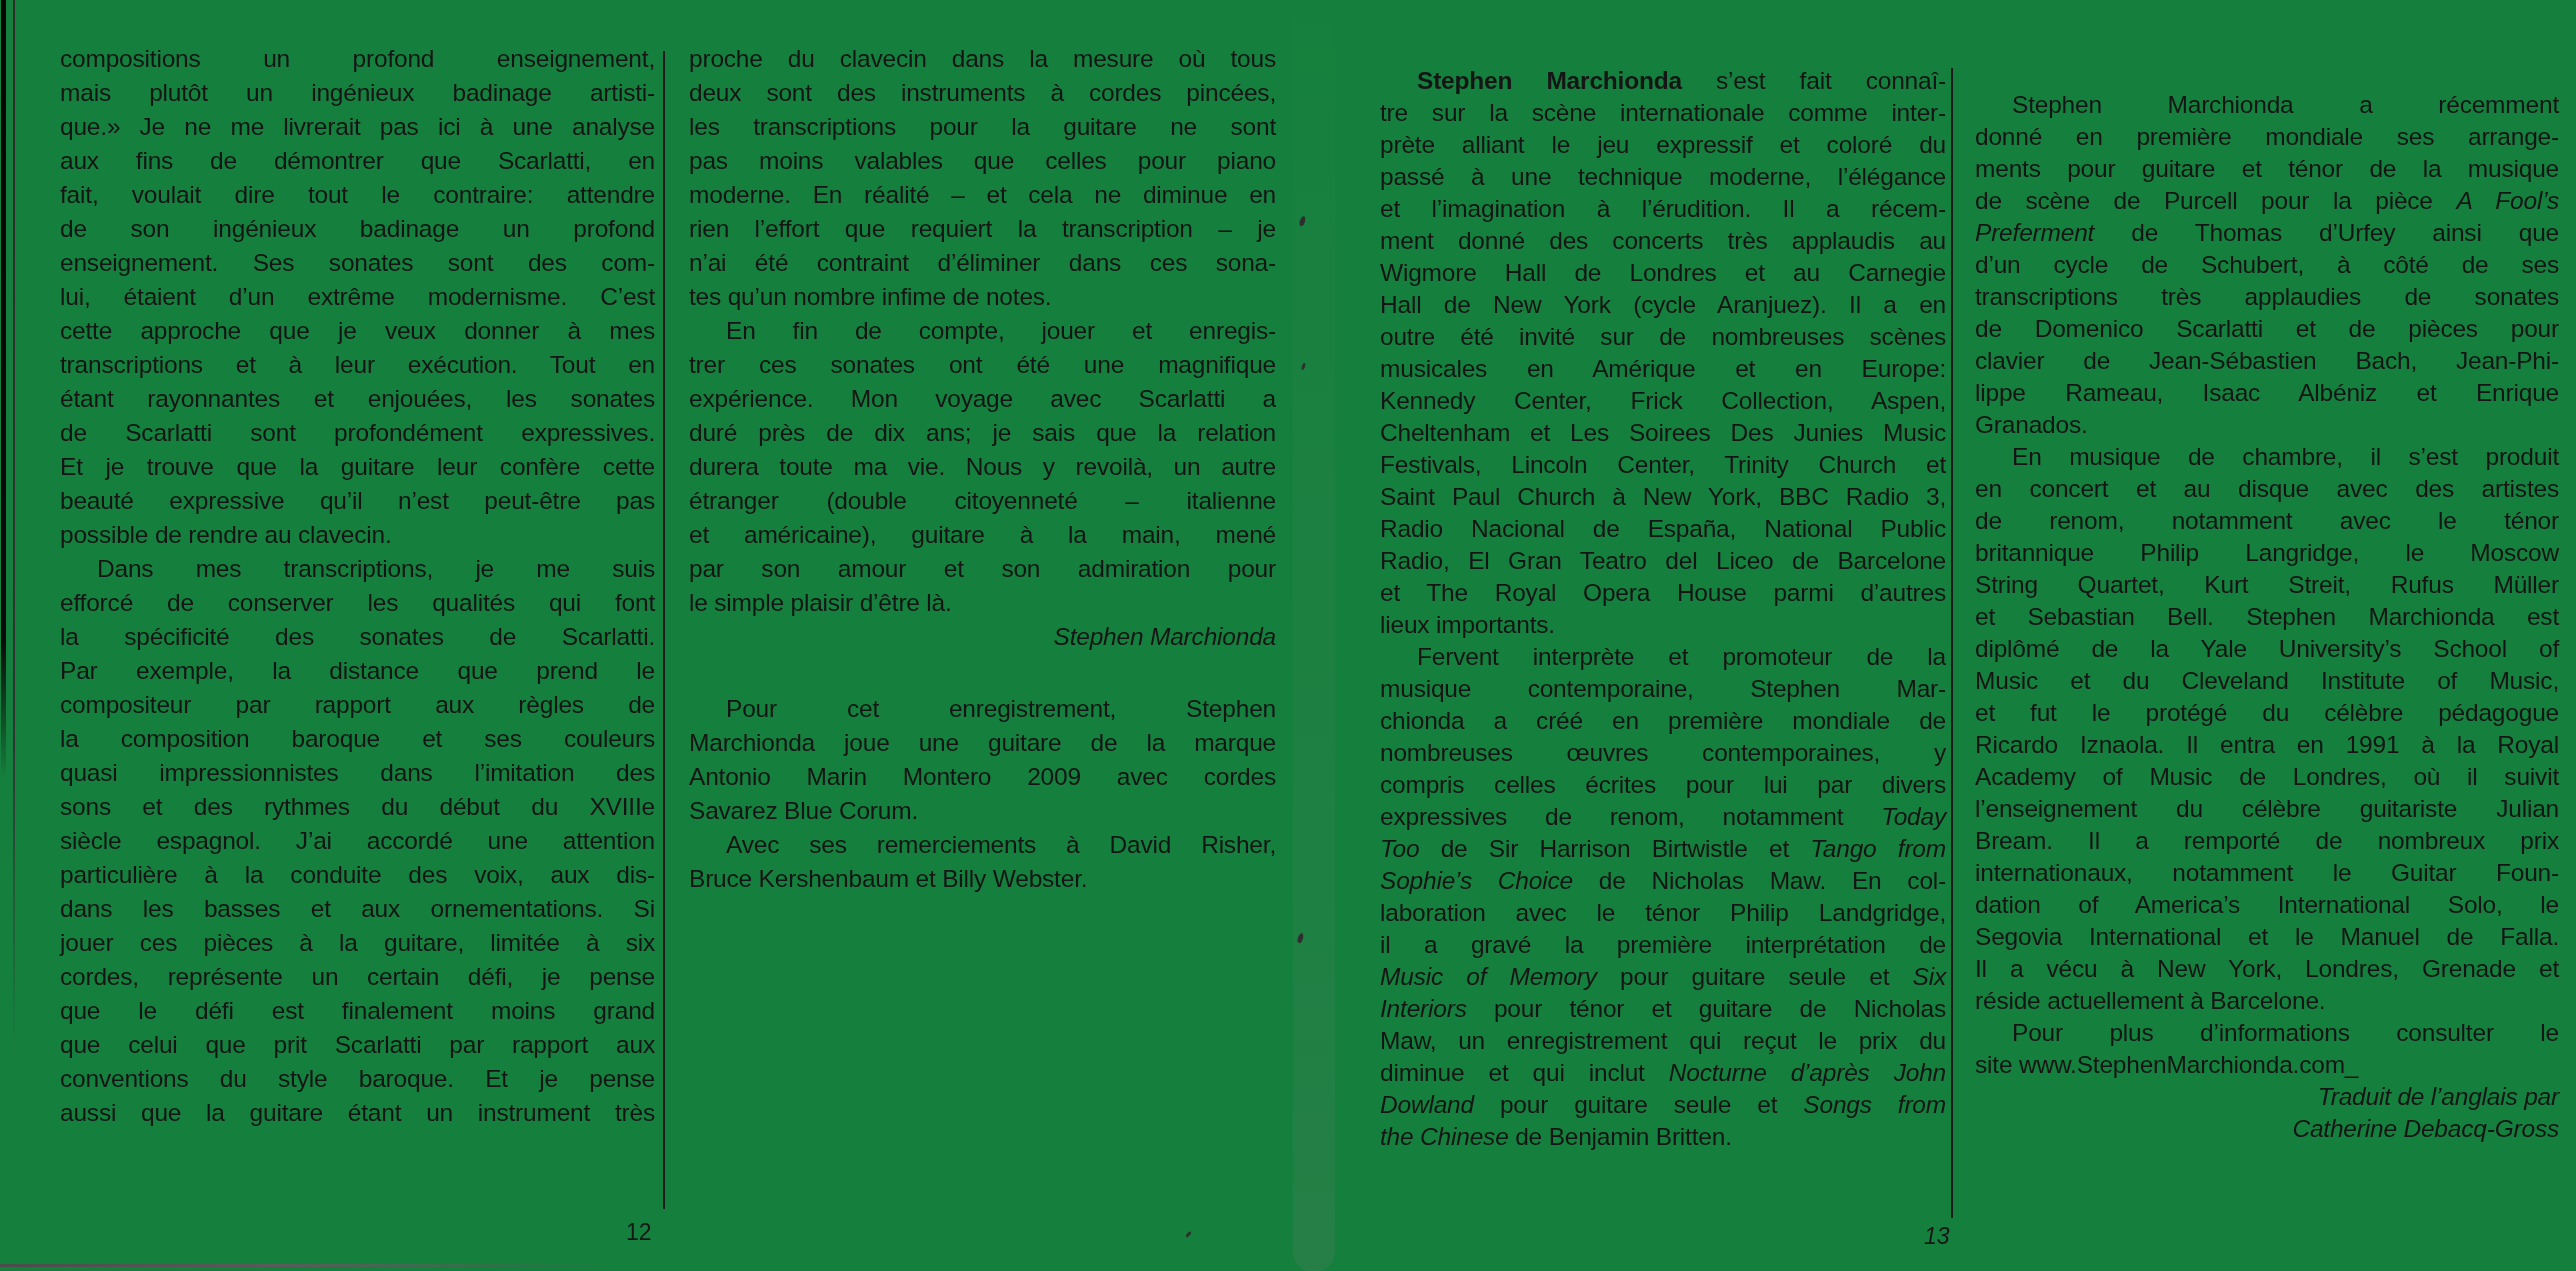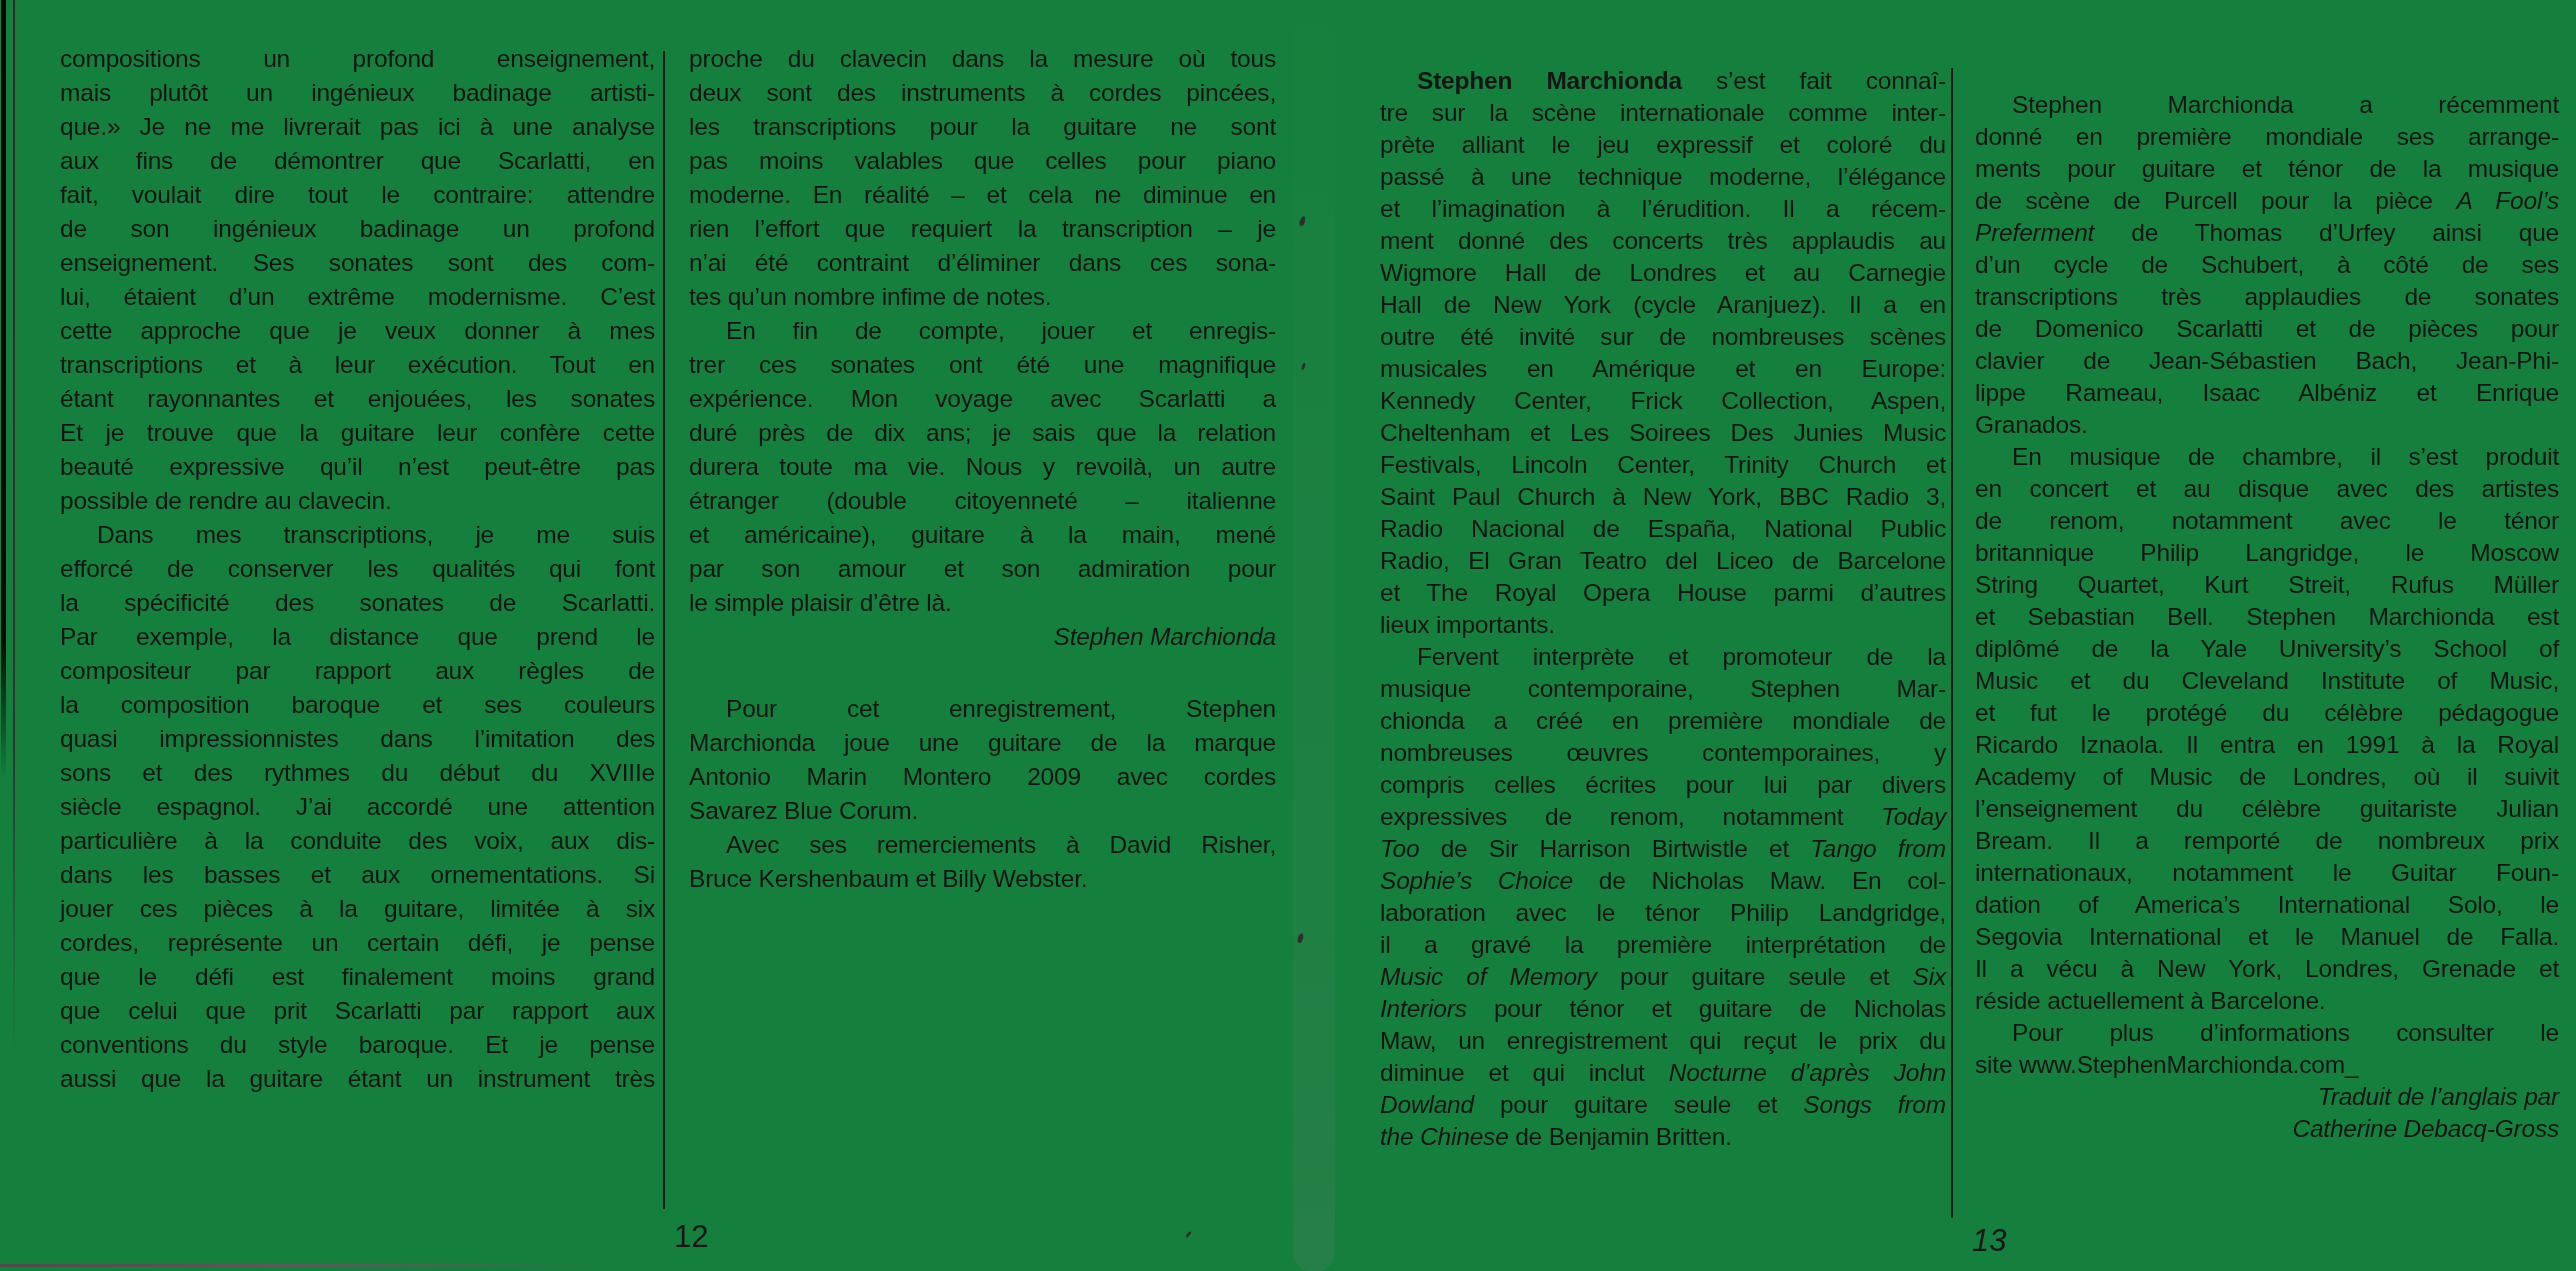--- a/index.html
+++ b/index.html
@@ -17,21 +17,21 @@
   .just { text-align:justify; text-align-last:justify; }
   .end  { text-align:justify; text-align-last:left; }
   .right{ text-align:right; }
   .indent { text-indent:37px; }
   .gap { height:38px; }
   .i { font-style:italic; }
   .b { font-weight:bold; }
   .divider { position:absolute; width:2px; background:#1c1c1c; }
   #divider-left  { left:663px;  top:51px;  height:1158px; }
   #divider-right { left:1951px; top:68px; height:1150px; }
-  .page-number { position:absolute; font-size:31px; color:#171717;margin-left:48px; }
+  .page-number { position:absolute; font-size:23px; color:#171717; }
   #pn-12 { left:626px;  top:1219px; }
   #pn-13 { left:1924px; top:1223px;font-style:italic; }
   
   .edge-left-thick { position:absolute; left:1.4px; top:0; width:4.8px; height:780px;
     background:linear-gradient(#050505 0%, #0a0a0a 82%, rgba(10,10,10,0) 100%); }
   .edge-left-thin { position:absolute; left:13px; top:0; width:2px; height:1060px;
     background:linear-gradient(#2a2a2a 0%, #333 70%, rgba(51,51,51,0) 100%); }
   .gutter-band { position:absolute; left:1293px; top:0; width:42px; height:1272px;
     background:linear-gradient(rgba(130,130,128,0) 0%, rgba(130,130,128,0.03) 14%,
       rgba(130,130,128,0.06) 40%, rgba(130,130,128,0.09) 70%, rgba(120,120,118,0.17) 100%);
@@ -64,20 +64,21 @@
       <div class="line just"><span>mais plutôt un ingénieux badinage artisti-</span></div>
       <div class="line just"><span>que.» Je ne me livrerait pas ici à une analyse</span></div>
       <div class="line just"><span>aux fins de démontrer que Scarlatti, en</span></div>
       <div class="line just"><span>fait, voulait dire tout le contraire: attendre</span></div>
       <div class="line just"><span>de son ingénieux badinage un profond</span></div>
       <div class="line just"><span>enseignement. Ses sonates sont des com-</span></div>
       <div class="line just"><span>lui, étaient d’un extrême modernisme. C’est</span></div>
       <div class="line just"><span>cette approche que je veux donner à mes</span></div>
       <div class="line just"><span>transcriptions et à leur exécution. Tout en</span></div>
       <div class="line just"><span>étant rayonnantes et enjouées, les sonates</span></div>
+      <div class="line just"><span>de Scarlatti sont profondément expressives.</span></div>
       <div class="line just"><span>Et je trouve que la guitare leur confère cette</span></div>
       <div class="line just"><span>beauté expressive qu’il n’est peut-être pas</span></div>
       <div class="line end"><span>possible de rendre au clavecin.</span></div>
       <div class="line just indent"><span>Dans mes transcriptions, je me suis</span></div>
       <div class="line just"><span>efforcé de conserver les qualités qui font</span></div>
       <div class="line just"><span>la spécificité des sonates de Scarlatti.</span></div>
       <div class="line just"><span>Par exemple, la distance que prend le</span></div>
       <div class="line just"><span>compositeur par rapport aux règles de</span></div>
       <div class="line just"><span>la composition baroque et ses couleurs</span></div>
       <div class="line just"><span>quasi impressionnistes dans l’imitation des</span></div>

